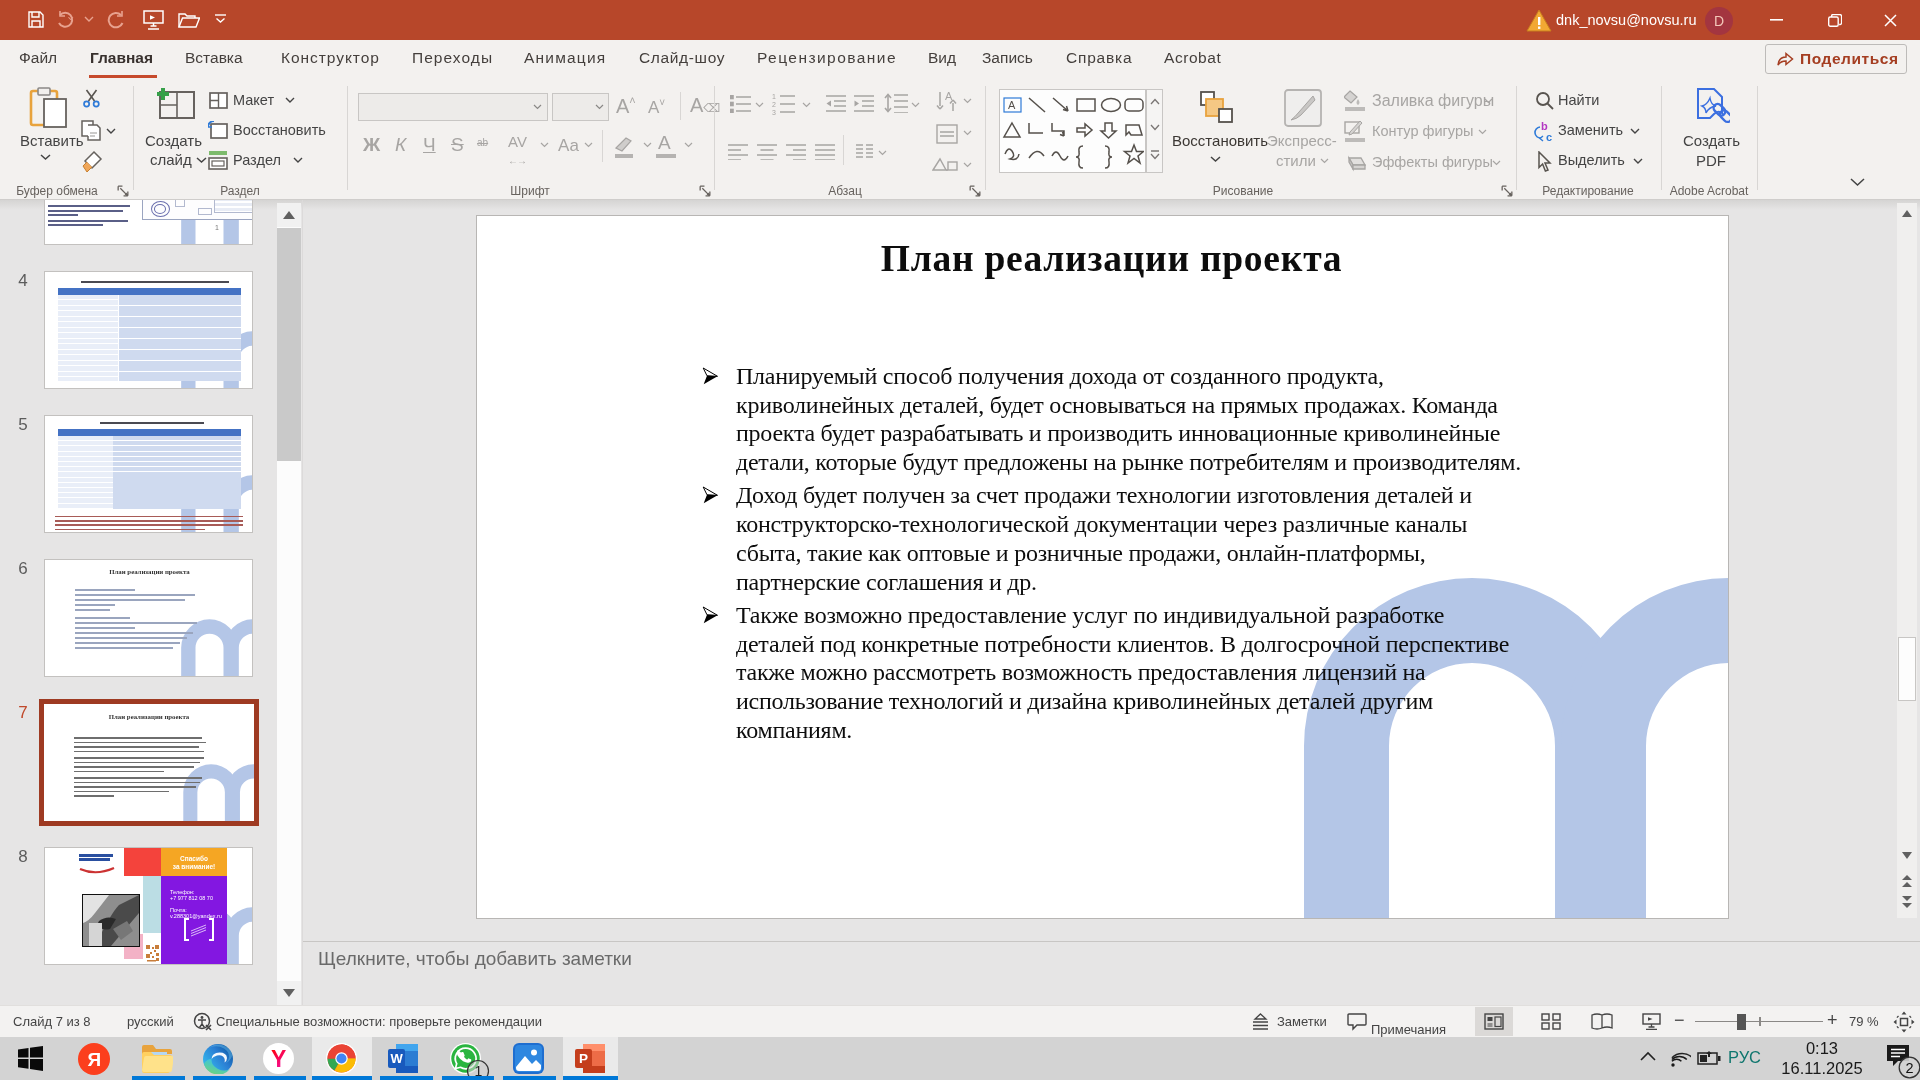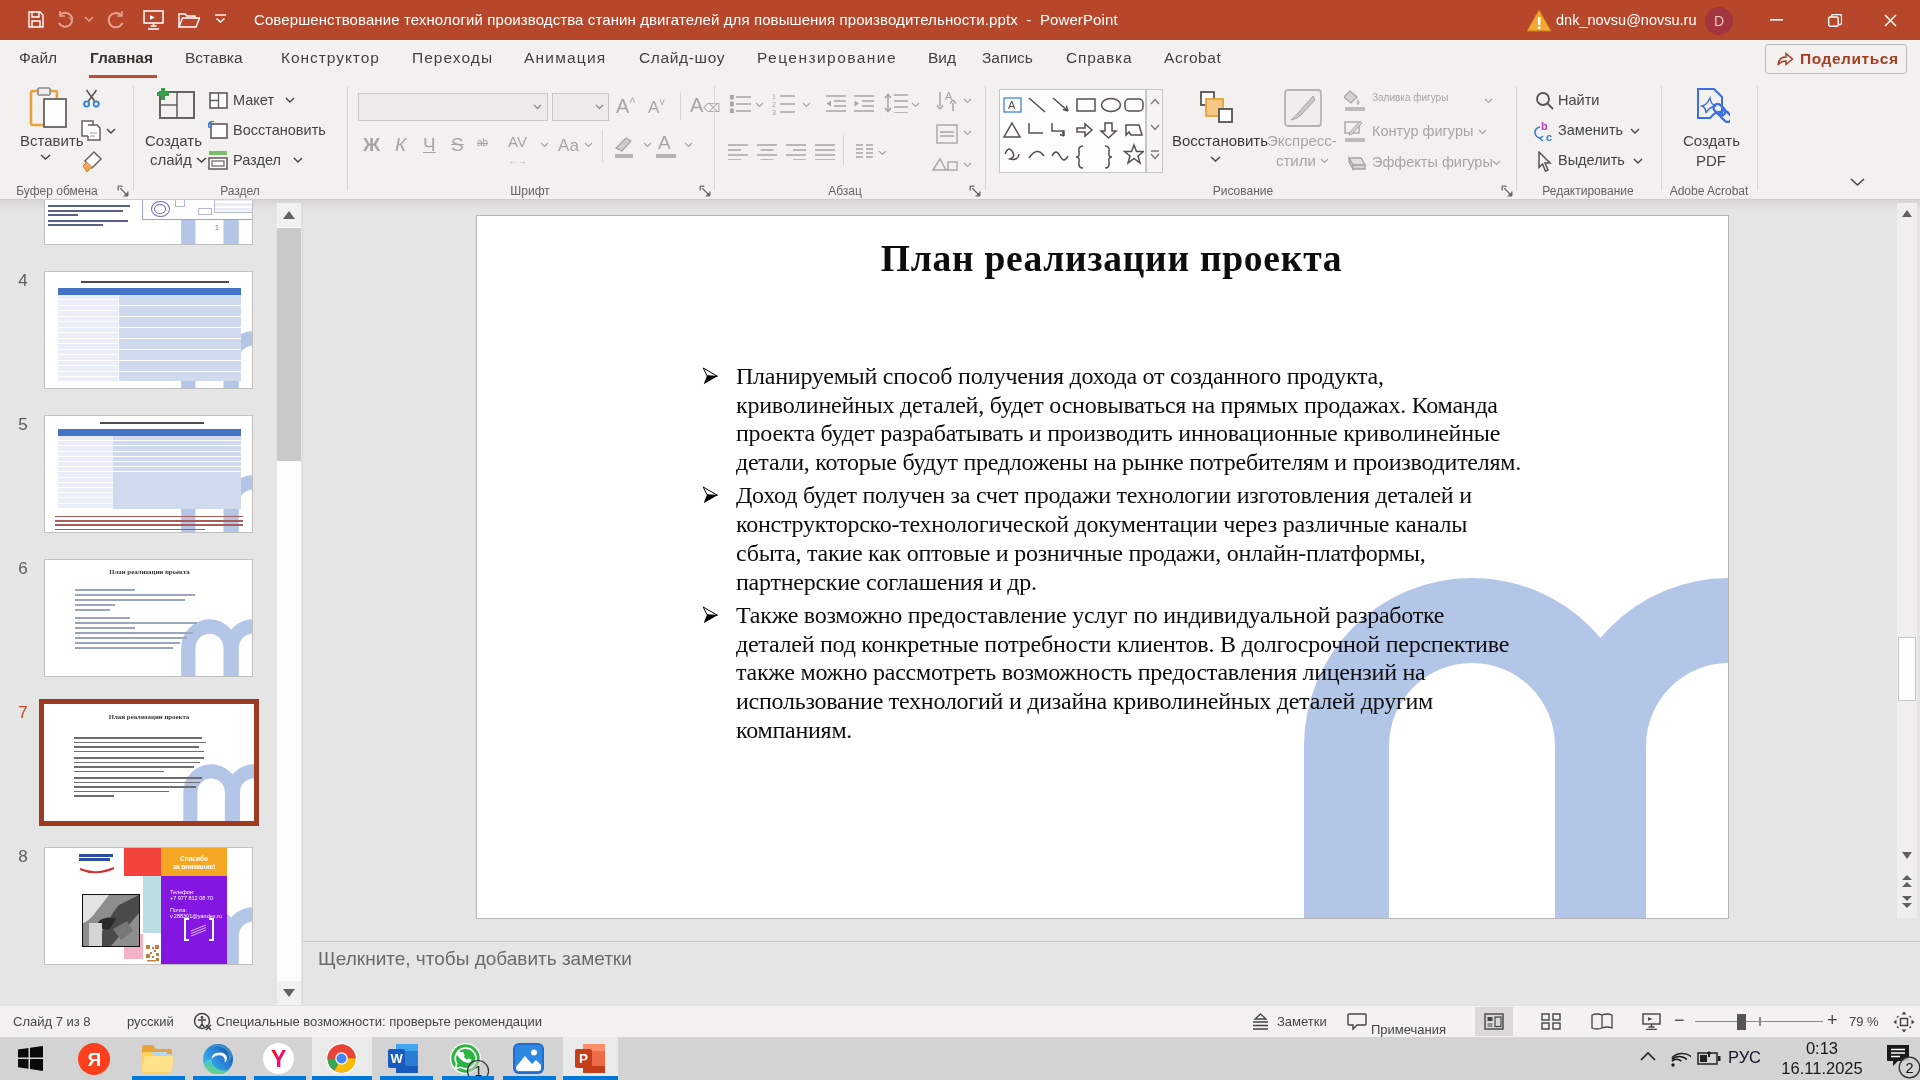--- a/index.html
+++ b/index.html
@@ -74,21 +74,20 @@
         <path d="M10.5 13 v3 M5 19 h11 M7.5 16 h6" stroke="#fff" stroke-width="1.5" fill="none"></path>
       </svg>
     <svg class="qat" style="left:178px;top:12px" width="22" height="16" viewBox="0 0 22 16">
         <path d="M1 15 v-13 h6 l2 2 h8 v2" fill="none" stroke="#fff" stroke-width="1.4"></path>
         <path d="M1 15 l3.5-9 h17 l-3.5 9 z" fill="none" stroke="#fff" stroke-width="1.4"></path>
       </svg>
     <svg class="qat" style="left:214px;top:14px" width="13" height="10" viewBox="0 0 13 10">
         <path d="M1 1 h11" stroke="#fff" stroke-width="1.4"></path>
         <path d="M2.5 4.5 l4 3.5 l4 -3.5" fill="none" stroke="#fff" stroke-width="1.4"></path>
       </svg>
-    <div class="tt">Совершенствование технологий производства станин двигателей для повышения производительности.pptx&nbsp;&nbsp;-&nbsp;&nbsp;PowerPoint</div>
     <svg class="abs" style="left:1526px;top:9px" width="26" height="23" viewBox="0 0 26 23">
         <path d="M13 1 L25 22 H1 Z" fill="#F2A833" stroke="#C87E1E" stroke-width="1"></path>
         <rect x="12" y="8" width="2.4" height="8" fill="#fff"></rect>
         <rect x="12" y="17.5" width="2.4" height="2.4" fill="#fff"></rect>
       </svg>
     <div class="abs" style="left:1556px;top:12px;font-size:14.5px;color:#fff">dnk_novsu@novsu.ru</div>
     <div class="abs" style="left:1705px;top:7px;width:28px;height:28px;border-radius:50%;background:#A33540;color:#F3C7B9;font-size:14px;text-align:center;line-height:28px">D</div>
     <svg class="abs" style="left:1770px;top:19px" width="13" height="2" viewBox="0 0 13 2">
         <rect width="13" height="1.6" fill="#fff"></rect>
       </svg>
@@ -398,21 +397,21 @@
     <div class="abs gray" style="left:1267px;top:52px;font-size:15px">Экспресс-</div>
     <div class="abs gray" style="left:1276px;top:72px;font-size:15px">стили</div>
     <svg class="abs" style="left:1320px;top:78px" width="9" height="6" viewBox="0 0 9 6">
         <path d="M1 1 l3.5 3.5 L8 1" fill="none" stroke="#a7a5a3" stroke-width="1.2"></path>
       </svg>
     <svg class="abs" style="left:1344px;top:10px" width="22" height="22" viewBox="0 0 22 22">
         <path d="M6 1 l7 6 l-6 6 l-6-5 q-1-1 0-2 z" fill="#d5d3d1" stroke="#a7a5a3" stroke-width="1.2"></path>
         <path d="M14 9 q3 4 0 6 q-3-2 0-6" fill="#bdbbb9"></path>
         <rect x="1" y="17" width="20" height="4" fill="#bdbbb9"></rect>
       </svg>
-    <div class="abs gray" style="left:1372px;top:12px;font-size:10px">Заливка фигуры</div>
+    <div class="abs gray" style="left:1372px;top:12px;font-size:16px">Заливка фигуры</div>
     <svg class="abs" style="left:1484px;top:18px" width="9" height="6" viewBox="0 0 9 6">
         <path d="M1 1 l3.5 3.5 L8 1" fill="none" stroke="#a7a5a3" stroke-width="1.2"></path>
       </svg>
     <svg class="abs" style="left:1344px;top:41px" width="22" height="22" viewBox="0 0 22 22">
         <rect x="1" y="1" width="14" height="11" fill="none" stroke="#a7a5a3" stroke-width="1.4"></rect>
         <path d="M18 2 L8 13 l-3 1 l1-3 L16 0 z" fill="#d5d3d1" stroke="#a7a5a3" stroke-width="1"></path>
         <rect x="1" y="17" width="20" height="4" fill="#bdbbb9"></rect>
       </svg>
     <div class="abs gray" style="left:1372px;top:43px;font-size:14.5px">Контур фигуры</div>
     <svg class="abs" style="left:1478px;top:49px" width="9" height="6" viewBox="0 0 9 6">
@@ -856,21 +855,21 @@
           <path d="M9 19 a6.7 6.7 0 0 1 6.7-6.7" transform="rotate(45 11 11)"></path>
         </g>
         <circle cx="5" cy="19" r="1.7" fill="#1a1a1a"></circle>
       </svg>
     <svg class="abs" style="left:1697px;top:13px" width="24" height="15" viewBox="0 0 24 15">
         <rect x="1" y="3" width="19" height="11" fill="none" stroke="#222" stroke-width="1.5"></rect>
         <rect x="21" y="6" width="2.5" height="5" fill="#222"></rect>
         <rect x="3" y="5" width="7" height="7" fill="#222"></rect>
         <path d="M12 1 l3 3 h-2 v3 h-2 V4 h-2 z" fill="#222"></path>
       </svg>
-    <div class="abs" style="left:1728px;top:11px;font-size:16.5px;color:#0f172a">РУС</div>
+    <div class="abs" style="left:1728px;top:11px;font-size:16.5px;color:#0f766e">РУС</div>
     <div class="abs" style="left:1772px;top:1px;width:100px;text-align:center;font-size:16.5px;color:#1a1a1a;line-height:20px">0:13<br>16.11.2025</div>
     <svg class="abs" style="left:1886px;top:7px" width="26" height="26" viewBox="0 0 26 26">
         <path d="M1 1 h22 v16 h-11 l-5 5 v-5 h-6 z" fill="#1a1a1a"></path>
         <path d="M5 5.5 h14 M5 9 h14 M5 12.5 h9" stroke="#fff" stroke-width="1.7"></path>
       </svg>
     <svg class="abs" style="left:1898px;top:19px" width="23" height="23" viewBox="0 0 23 23">
         <circle cx="11.5" cy="11.5" r="10.3" fill="#d3d3d3" fill-opacity="0.9" stroke="#333" stroke-width="1.3"></circle>
         <text x="7.5" y="16.5" font-size="14.5" fill="#111" font-family="Liberation Sans">2</text>
       </svg>
   </div>

